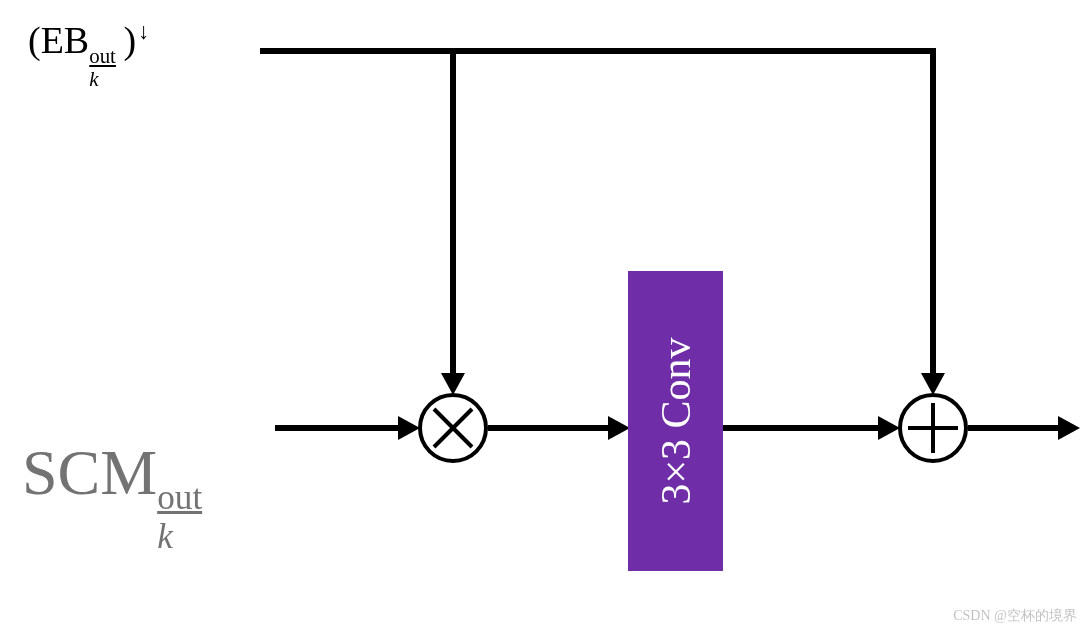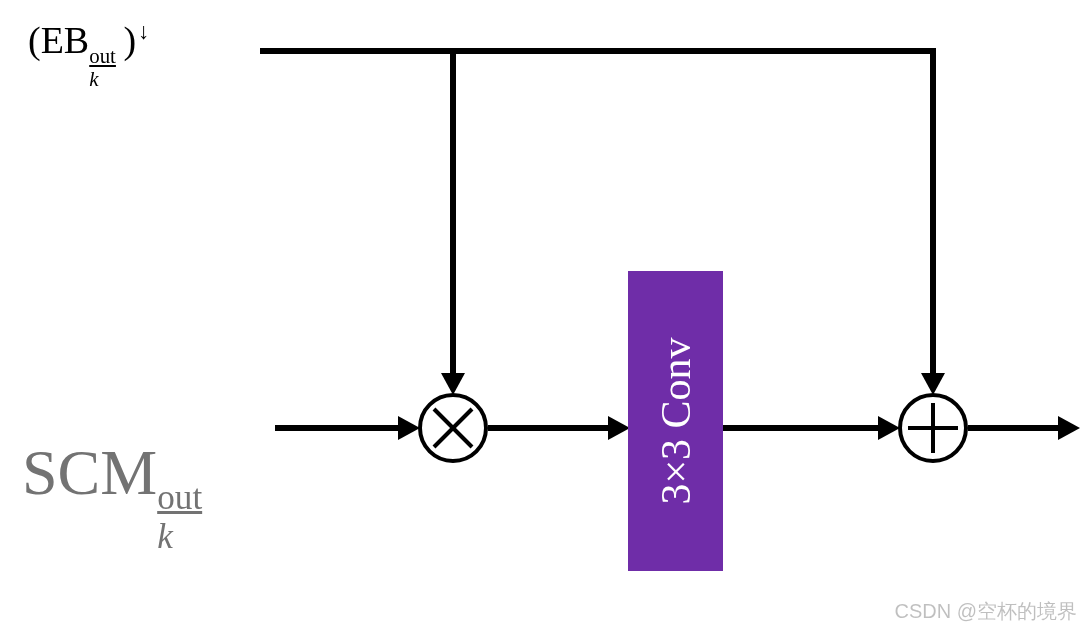--- a/index.html
+++ b/index.html
@@ -139,22 +139,22 @@
     display: inline-block;
     font-size: 0.6em;
     vertical-align: super;
     margin-left: 2px;
   }
   
   .watermark {
     position: absolute;
     right: 12px;
     bottom: 10px;
-    font-family: Liberation Sans, sans-serif;
-    font-size: 20px;
+    font-family: Liberation Serif, serif;
+    font-size: 14px;
     color: rgba(0,0,0,0.25);
   }
 </style>
 </head>
 <body>
 
 <div class="stage">
 
   <div class="eb-label">
     <span>(EB</span><span class="subsup">

